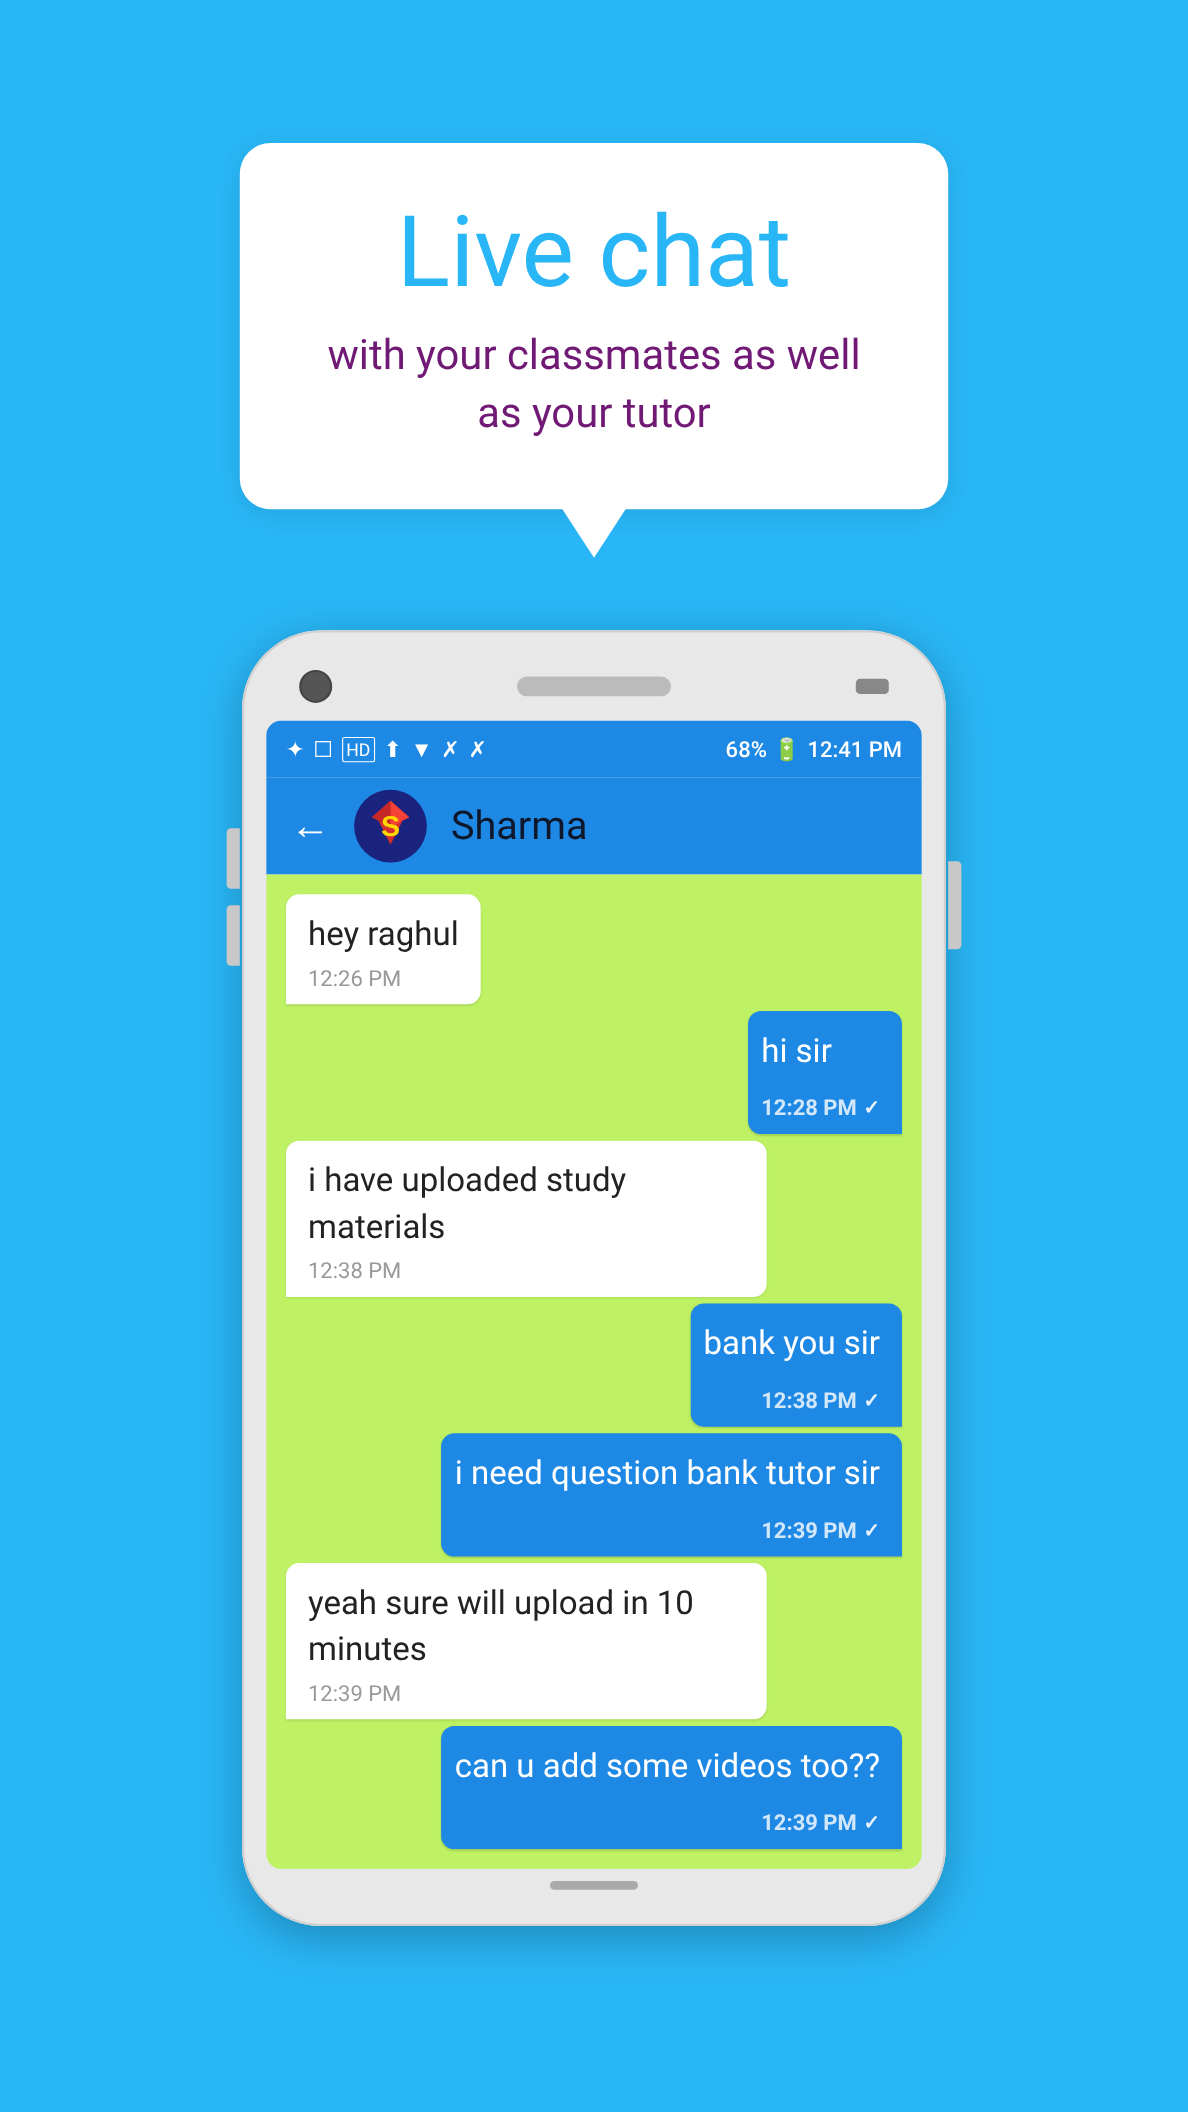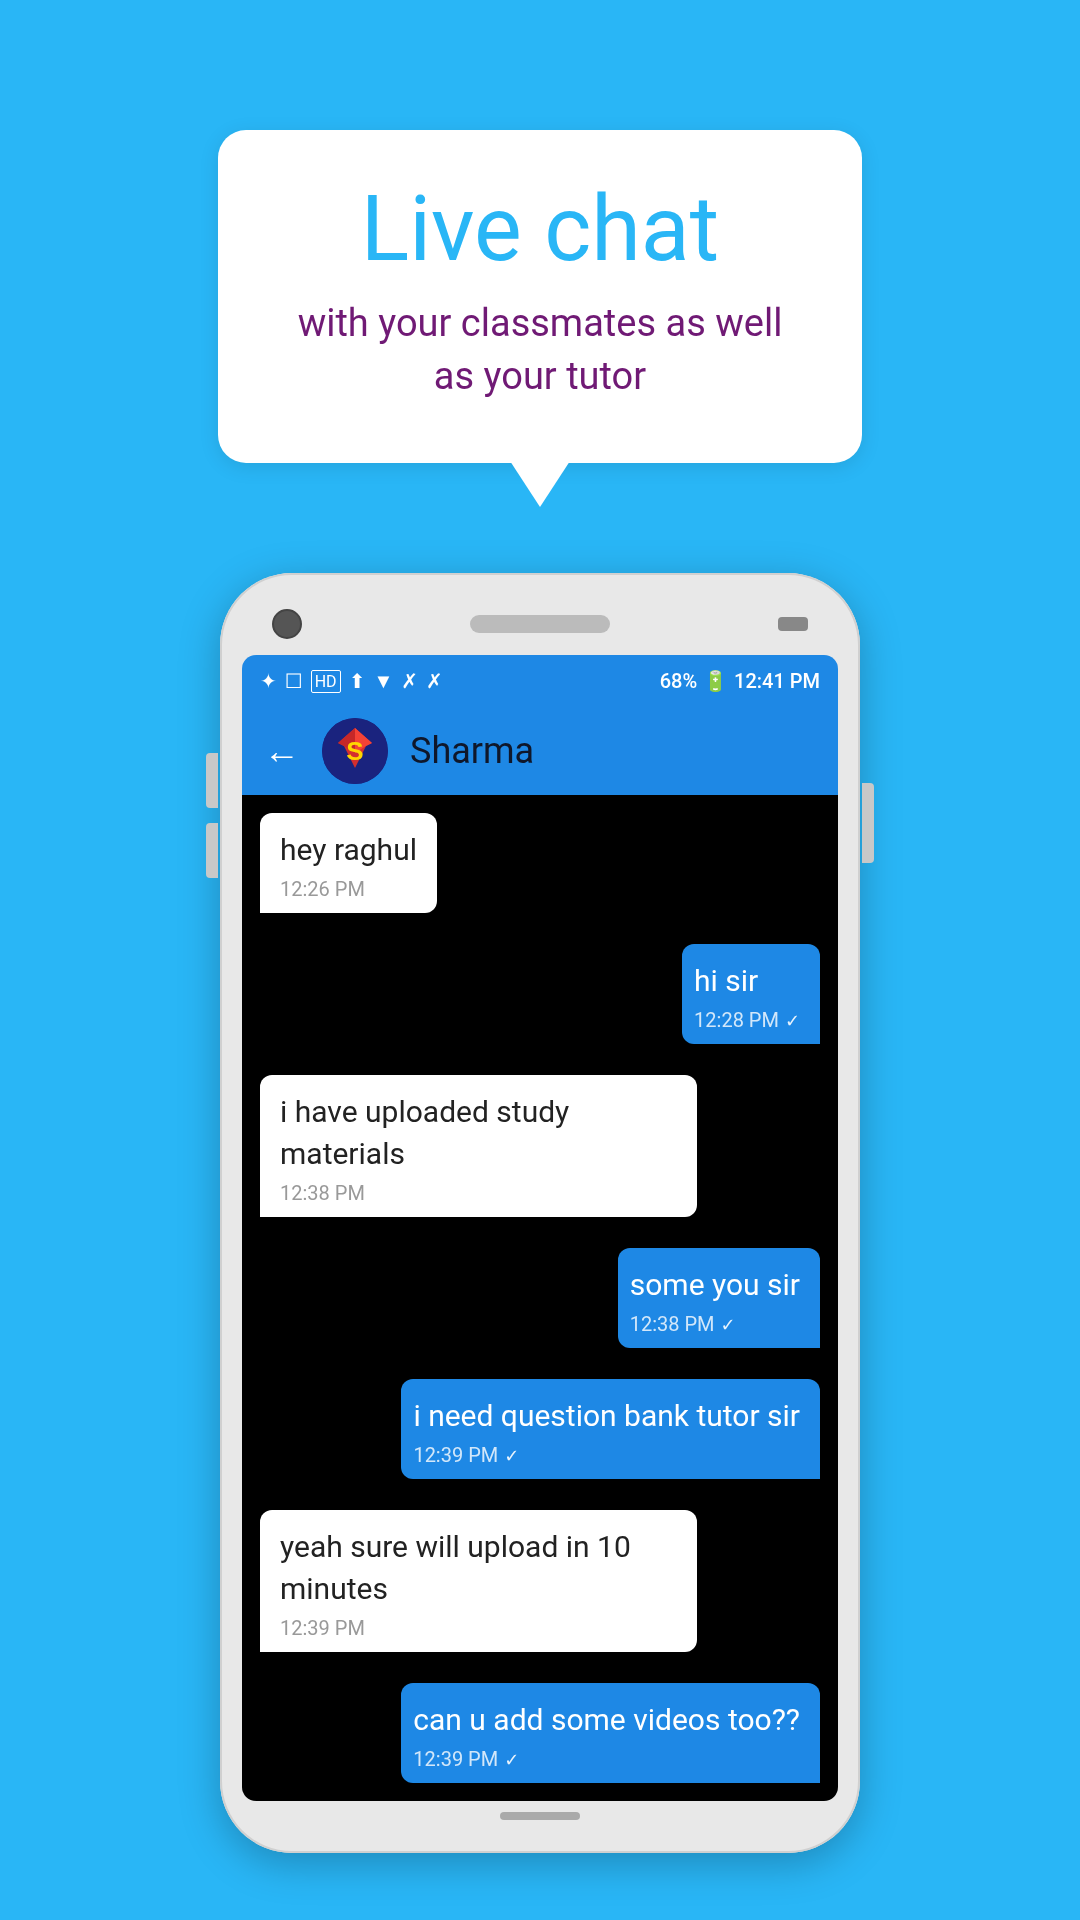--- a/index.html
+++ b/index.html
@@ -214,25 +214,25 @@
     }
 
     .contact-name {
       color: #0f172a;
       font-size: 36px;
       font-weight: 400;
     }
 
     
     .chat-area {
-      background: #000000;
+      background: #bef264;
       padding: 18px 18px;
       display: flex;
       flex-direction: column;
-      gap: 31px;
+      gap: 6px;
     }
 
     
     .msg-received {
       background: white;
       border-radius: 12px 12px 12px 0;
       padding: 16px 20px 12px 20px;
       max-width: 78%;
       align-self: flex-start;
       box-shadow: 0 1px 2px rgba(0,0,0,0.1);
@@ -261,24 +261,26 @@
 
     .msg-time-received {
       font-size: 20px;
       color: #999;
       margin-top: 6px;
     }
 
     .msg-time-sent {
       font-size: 20px;
       color: rgba(255,255,255,0.8);
-      margin-top: 6px;
-      display: flex;
-      align-items: center;
+      margin-top: 18px;
+      display: flex;
+      align-items: center;
+      justify-content: flex-end;
       gap: 6px;
+      font-weight: bold;
     }
 
     .checkmark {
       font-size: 18px;
       color: rgba(255,255,255,0.9);
     }
 
     .msg-row {
       display: flex;
       flex-direction: column;
@@ -378,21 +380,21 @@
 
         <div class="msg-row received">
           <div class="msg-received">
             <div class="msg-text-received">i have uploaded study materials</div>
             <div class="msg-time-received">12:38 PM</div>
           </div>
         </div>
 
         <div class="msg-row sent">
           <div class="msg-sent">
-            <div class="msg-text-sent">some you sir</div>
+            <div class="msg-text-sent">bank you sir</div>
             <div class="msg-time-sent">
               12:38 PM <span class="checkmark">✓</span>
             </div>
           </div>
         </div>
 
         <div class="msg-row sent">
           <div class="msg-sent">
             <div class="msg-text-sent">i need question bank tutor sir</div>
             <div class="msg-time-sent">

